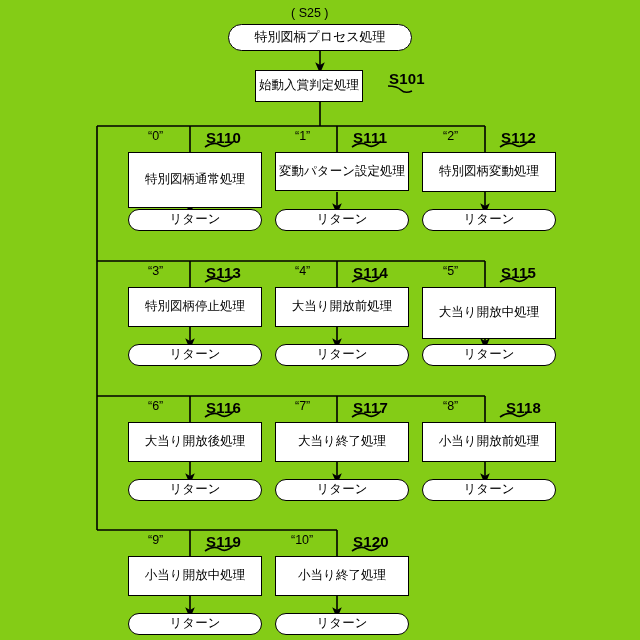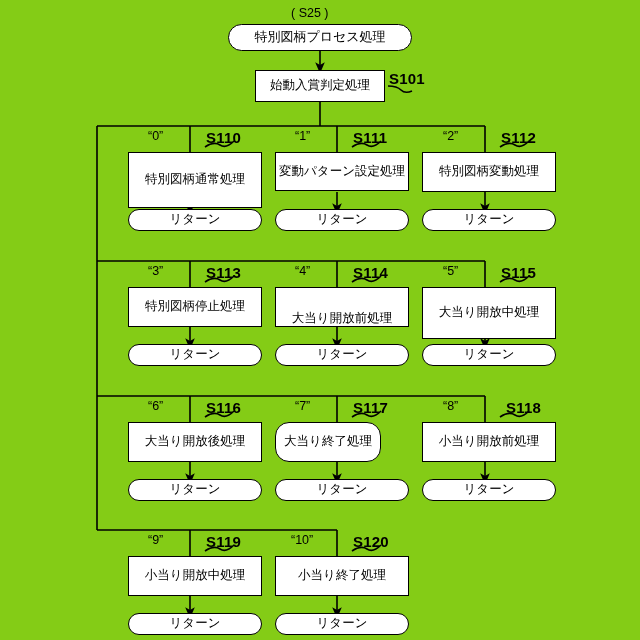--- a/index.html
+++ b/index.html
@@ -139,21 +139,21 @@
       <path d="M352,551 q9,-6 15,-2 q6,4 14,-4"></path>
     </g>
   </svg>
 
   <div class="lbl" style="left:291px; top:6px;">( S25 )</div>
 
   <div class="node topterm" style="left:228px; top:24px; width:184px; height:27px;">
     <span>特別図柄プロセス処理</span>
   </div>
 
-  <div class="node proc" style="left:255px; top:70px; width:130px; height:32px;">
+  <div class="node proc" style="left:255px; top:70px; width:108px; height:32px;">
     <span>始動入賞判定処理</span>
   </div>
   <div class="step" style="left:389px; top:70px;">S101</div>
 
   <div class="caseval" style="left:148px; top:129px;">“0”</div>
   <div class="step" style="left:206px; top:129px;">S110</div>
   <div class="node proc" style="left:128px; top:152px; width:134px; height:56px;">
     <span>特別図柄通常処理</span>
   </div>
   <div class="node term" style="left:128px; top:209px; width:134px; height:22px;">
@@ -182,21 +182,21 @@
   <div class="step" style="left:206px; top:264px;">S113</div>
   <div class="node proc" style="left:128px; top:287px; width:134px; height:40px;">
     <span>特別図柄停止処理</span>
   </div>
   <div class="node term" style="left:128px; top:344px; width:134px; height:22px;">
     <span>リターン</span>
   </div>
 
   <div class="caseval" style="left:295px; top:264px;">“4”</div>
   <div class="step" style="left:353px; top:264px;">S114</div>
-  <div class="node proc" style="left:275px; top:287px; width:134px; height:40px;align-items:flex-end;">
+  <div class="node proc" style="left:275px; top:287px; width:134px; height:40px;">
     <span>大当り開放前処理</span>
   </div>
   <div class="node term" style="left:275px; top:344px; width:134px; height:22px;">
     <span>リターン</span>
   </div>
 
   <div class="caseval" style="left:443px; top:264px;">“5”</div>
   <div class="step" style="left:501px; top:264px;">S115</div>
   <div class="node proc" style="left:422px; top:287px; width:134px; height:52px;">
     <span>大当り開放中処理</span>
@@ -209,21 +209,21 @@
   <div class="step" style="left:206px; top:399px;">S116</div>
   <div class="node proc" style="left:128px; top:422px; width:134px; height:40px;">
     <span>大当り開放後処理</span>
   </div>
   <div class="node term" style="left:128px; top:479px; width:134px; height:22px;">
     <span>リターン</span>
   </div>
 
   <div class="caseval" style="left:295px; top:399px;">“7”</div>
   <div class="step" style="left:353px; top:399px;">S117</div>
-  <div class="node proc" style="left:275px; top:422px; width:106px; height:40px;border-radius:14px;">
+  <div class="node proc" style="left:275px; top:422px; width:134px; height:40px;">
     <span>大当り終了処理</span>
   </div>
   <div class="node term" style="left:275px; top:479px; width:134px; height:22px;">
     <span>リターン</span>
   </div>
 
   <div class="caseval" style="left:443px; top:399px;">“8”</div>
   <div class="step" style="left:506px; top:399px;">S118</div>
   <div class="node proc" style="left:422px; top:422px; width:134px; height:40px;">
     <span>小当り開放前処理</span>

